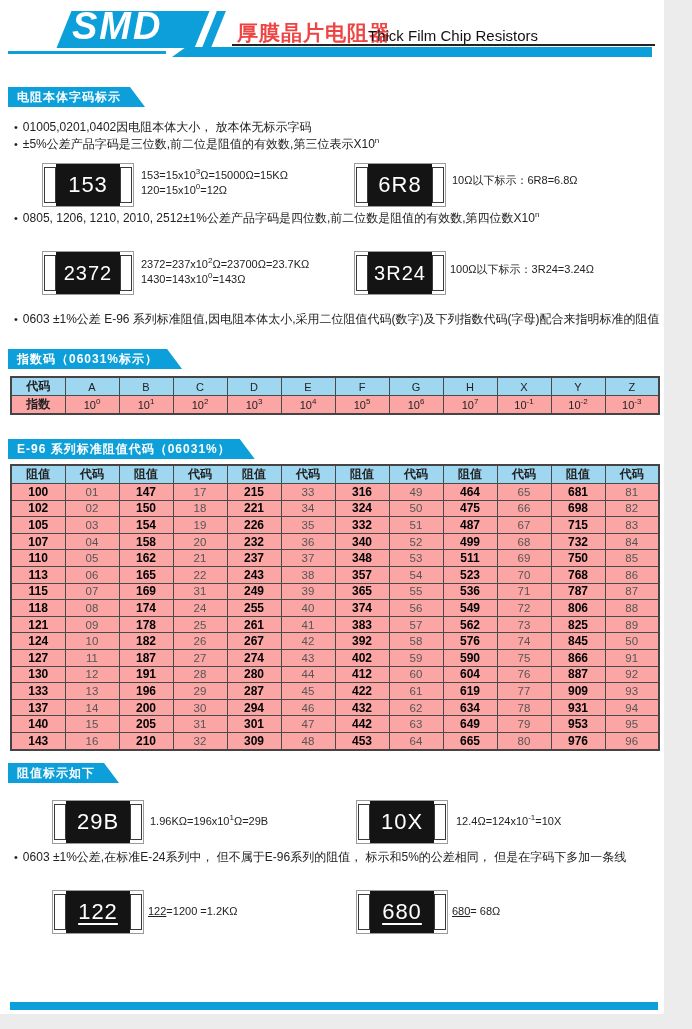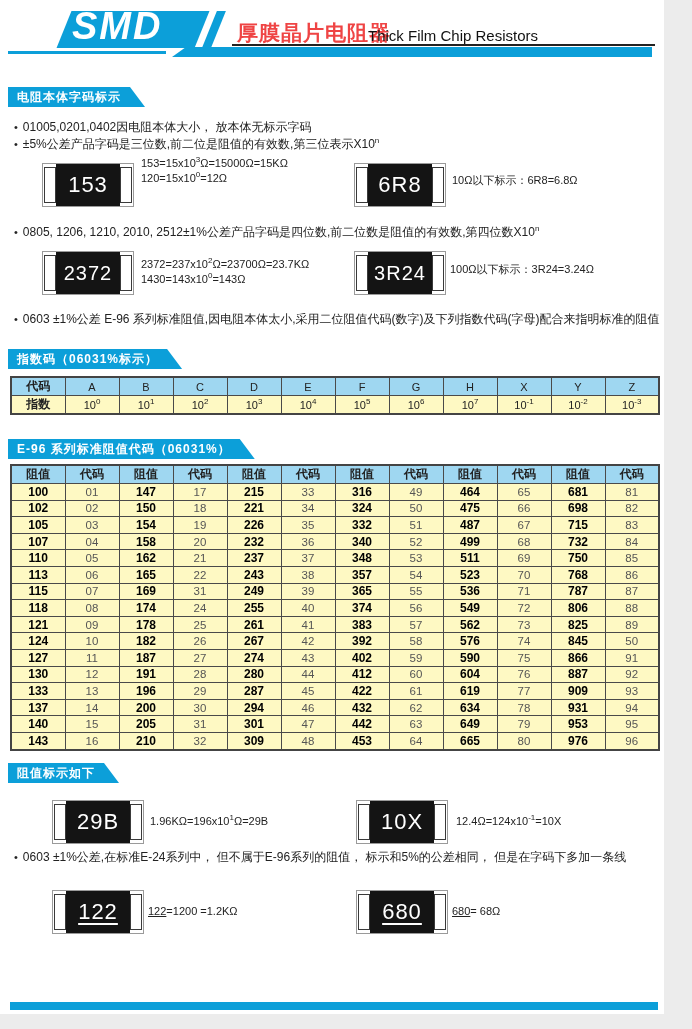--- a/index.html
+++ b/index.html
@@ -57,21 +57,21 @@
   .res .cap.l { left:1px; } .res .cap.r { right:1px; }
   .res .marking { color:#fff; font-size:22px; letter-spacing:1px; }
   .res.u .marking { text-decoration:underline; text-underline-offset:4px; }
 
   
   .f { position:absolute; font-size:11px; color:#222; line-height:15px; white-space:nowrap; }
   sup { font-size:8px; line-height:0; }
   .u-part { text-decoration:underline; }
 
   
-  table { position:absolute; border-collapse:collapse; table-layout:fixed; background:#fef9c3; }
+  table { position:absolute; border-collapse:collapse; table-layout:fixed; background:#fca5a5; }
   td { border:1px solid #4a4a4a; text-align:center; padding:0; overflow:hidden; }
   .exp-table { left:10px; top:376px; width:650px; border:2px solid #444; }
   .exp-table td { height:17px; font-size:11px; }
   .exp-table td.hdr { background:#9fd7f1; }
   .exp-table td.lbl { background:#9fd7f1; font-weight:bold; font-size:12px; }
   .exp-table td.lbl2 { font-weight:bold; font-size:12px; }
   .e96-table { left:10px; top:464px; width:650px; border:2px solid #444; }
   .e96-table td { font-size:11.5px; }
   .e96-table tr.head td { background:#9fd7f1; font-weight:bold; font-size:12px; height:17px; }
   .e96-table tr.data td { height:15.6px; }
@@ -101,37 +101,37 @@
   <div class="bullet" style="left:14px;top:119px;"><span class="sup-fmt">01005,0201,0402因电阻本体大小， 放本体无标示字码</span></div>
   <div class="bullet" style="left:14px;top:136px;"><span class="sup-fmt">±5%公差产品字码是三位数,前二位是阻值的有效数,第三位表示X10<sup>n</sup></span></div>
 
   <div class="res" style="left:42px;top:163px;">
     <div class="cap l"></div>
     <div class="body">
         <span class="marking">153</span>
       </div>
     <div class="cap r"></div>
   </div>
-  <div class="f" style="left:141px;top:156px;">
+  <div class="f" style="left:141px;top:168px;">
     <div class="sup-fmt">153=15x10<sup>3</sup>Ω=15000Ω=15KΩ</div>
     <div class="sup-fmt">120=15x10<sup>0</sup>=12Ω</div>
   </div>
 
   <div class="res" style="left:354px;top:163px;">
     <div class="cap l"></div>
     <div class="body">
         <span class="marking">6R8</span>
       </div>
     <div class="cap r"></div>
   </div>
   <div class="f" style="left:452px;top:173px;">
     <div class="sup-fmt">10Ω以下标示：6R8=6.8Ω</div>
   </div>
 
-  <div class="bullet" style="left:14px;top:224px;"><span class="sup-fmt">0805, 1206, 1210, 2010, 2512±1%公差产品字码是四位数,前二位数是阻值的有效数,第四位数X10<sup>n</sup></span></div>
+  <div class="bullet" style="left:14px;top:210px;"><span class="sup-fmt">0805, 1206, 1210, 2010, 2512±1%公差产品字码是四位数,前二位数是阻值的有效数,第四位数X10<sup>n</sup></span></div>
 
   <div class="res" style="left:42px;top:251px;">
     <div class="cap l"></div>
     <div class="body">
         <span class="marking" style="font-size:20px;">2372</span>
       </div>
     <div class="cap r"></div>
   </div>
   <div class="f" style="left:141px;top:257px;">
     <div class="sup-fmt">2372=237x10<sup>2</sup>Ω=23700Ω=23.7KΩ</div>

